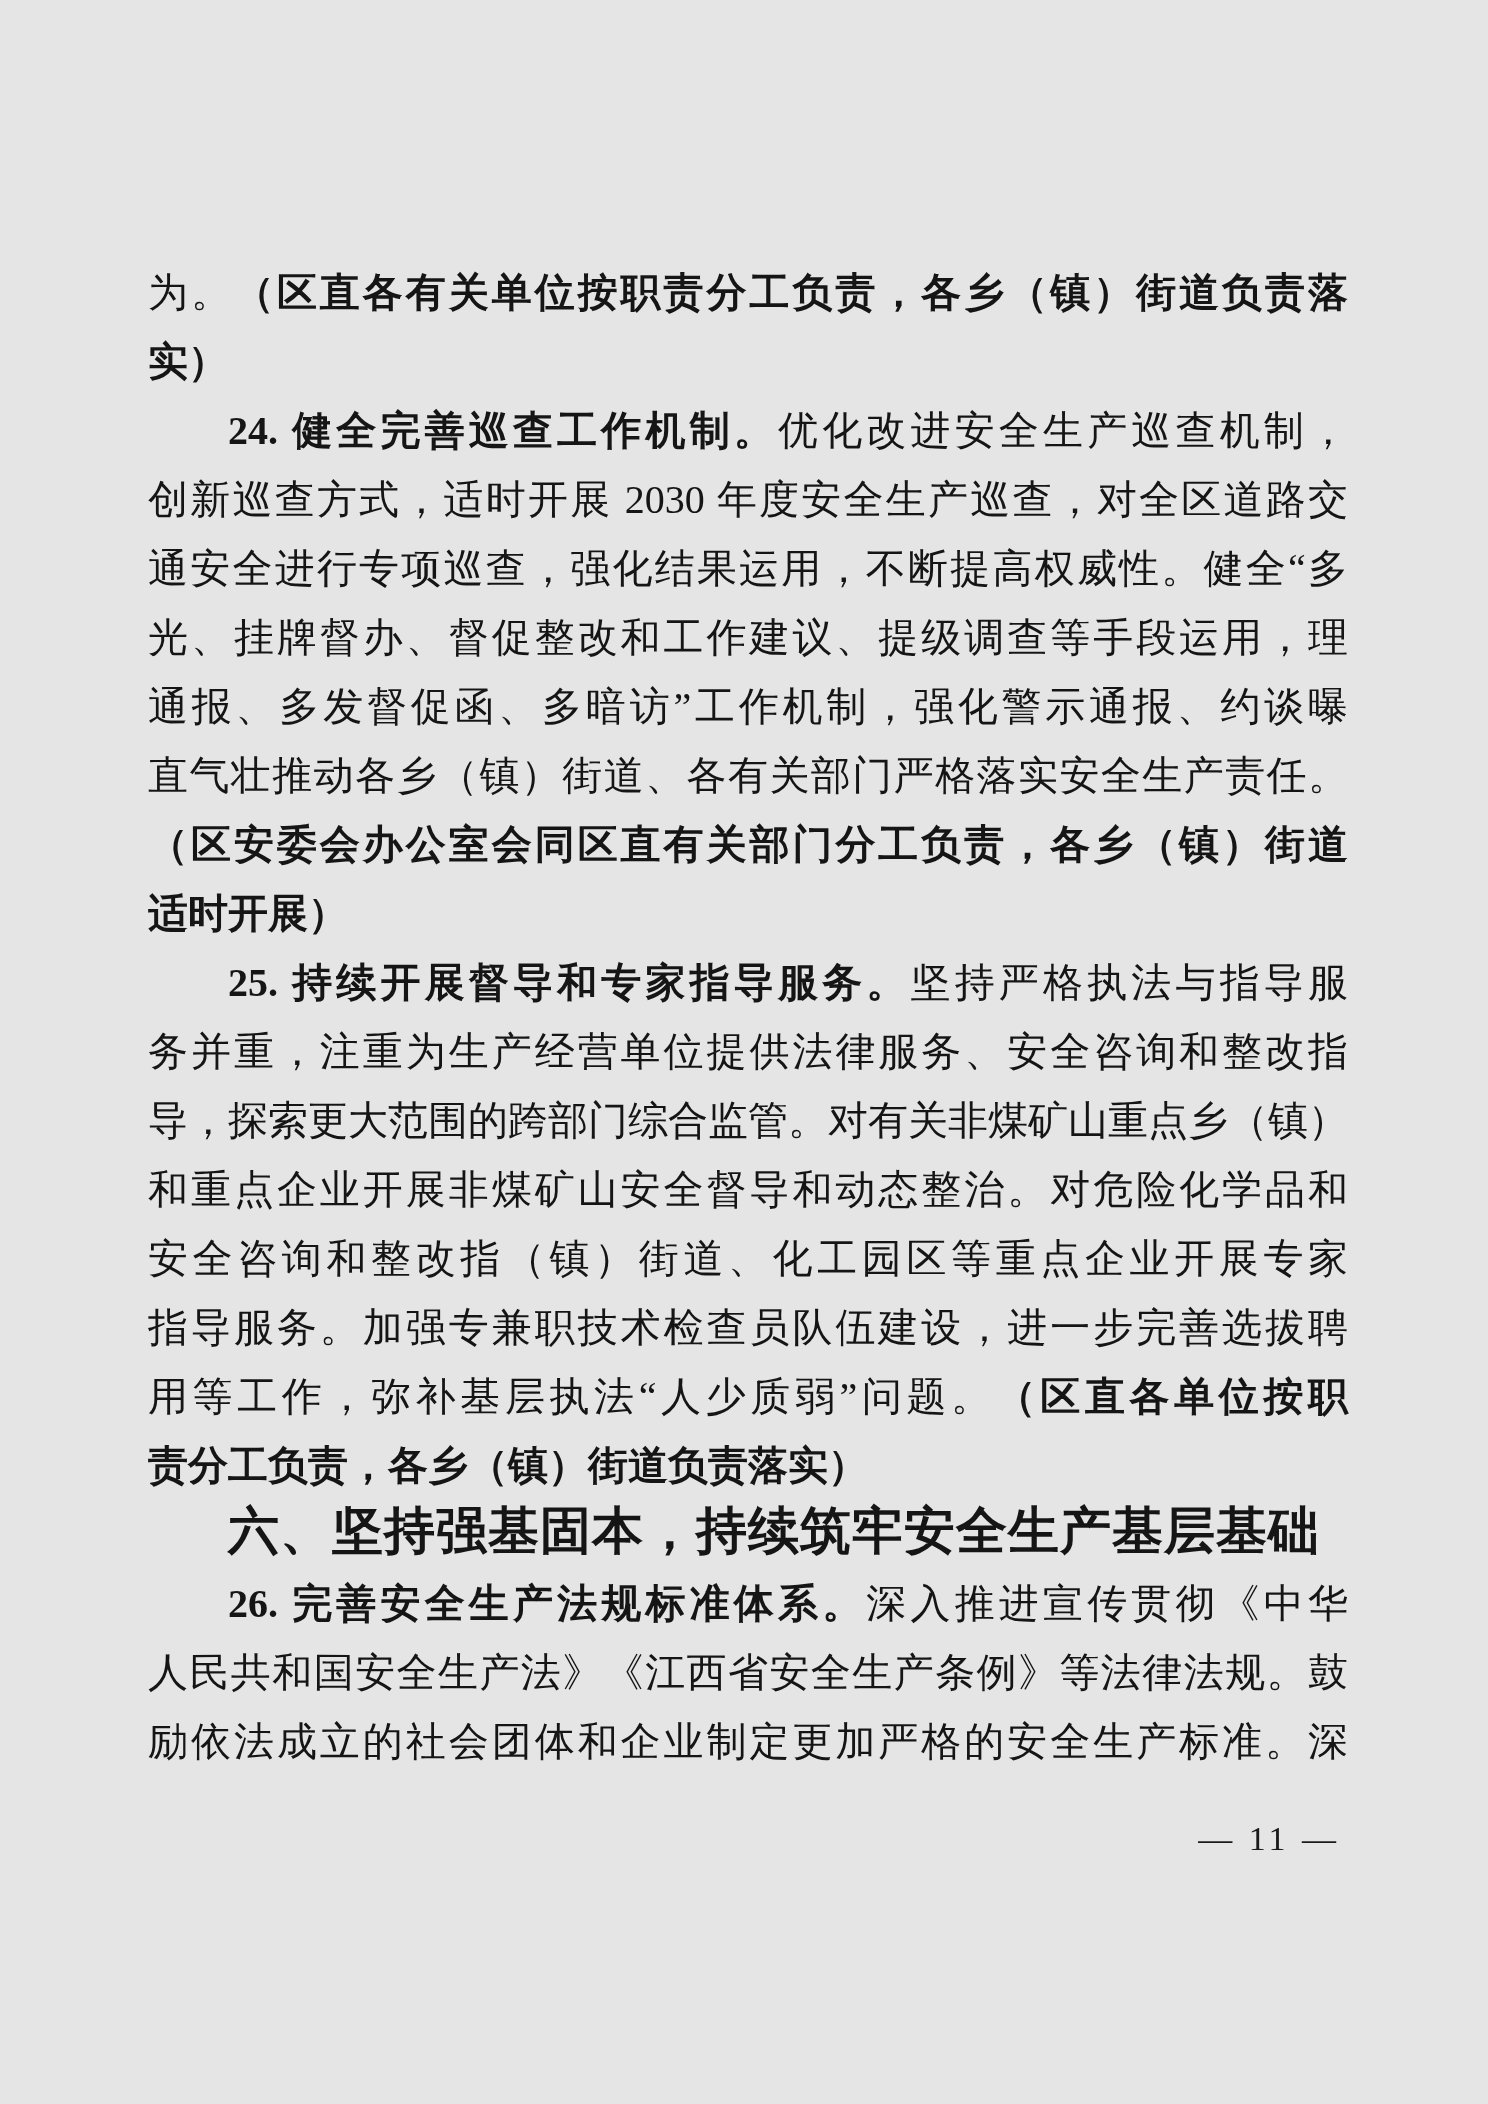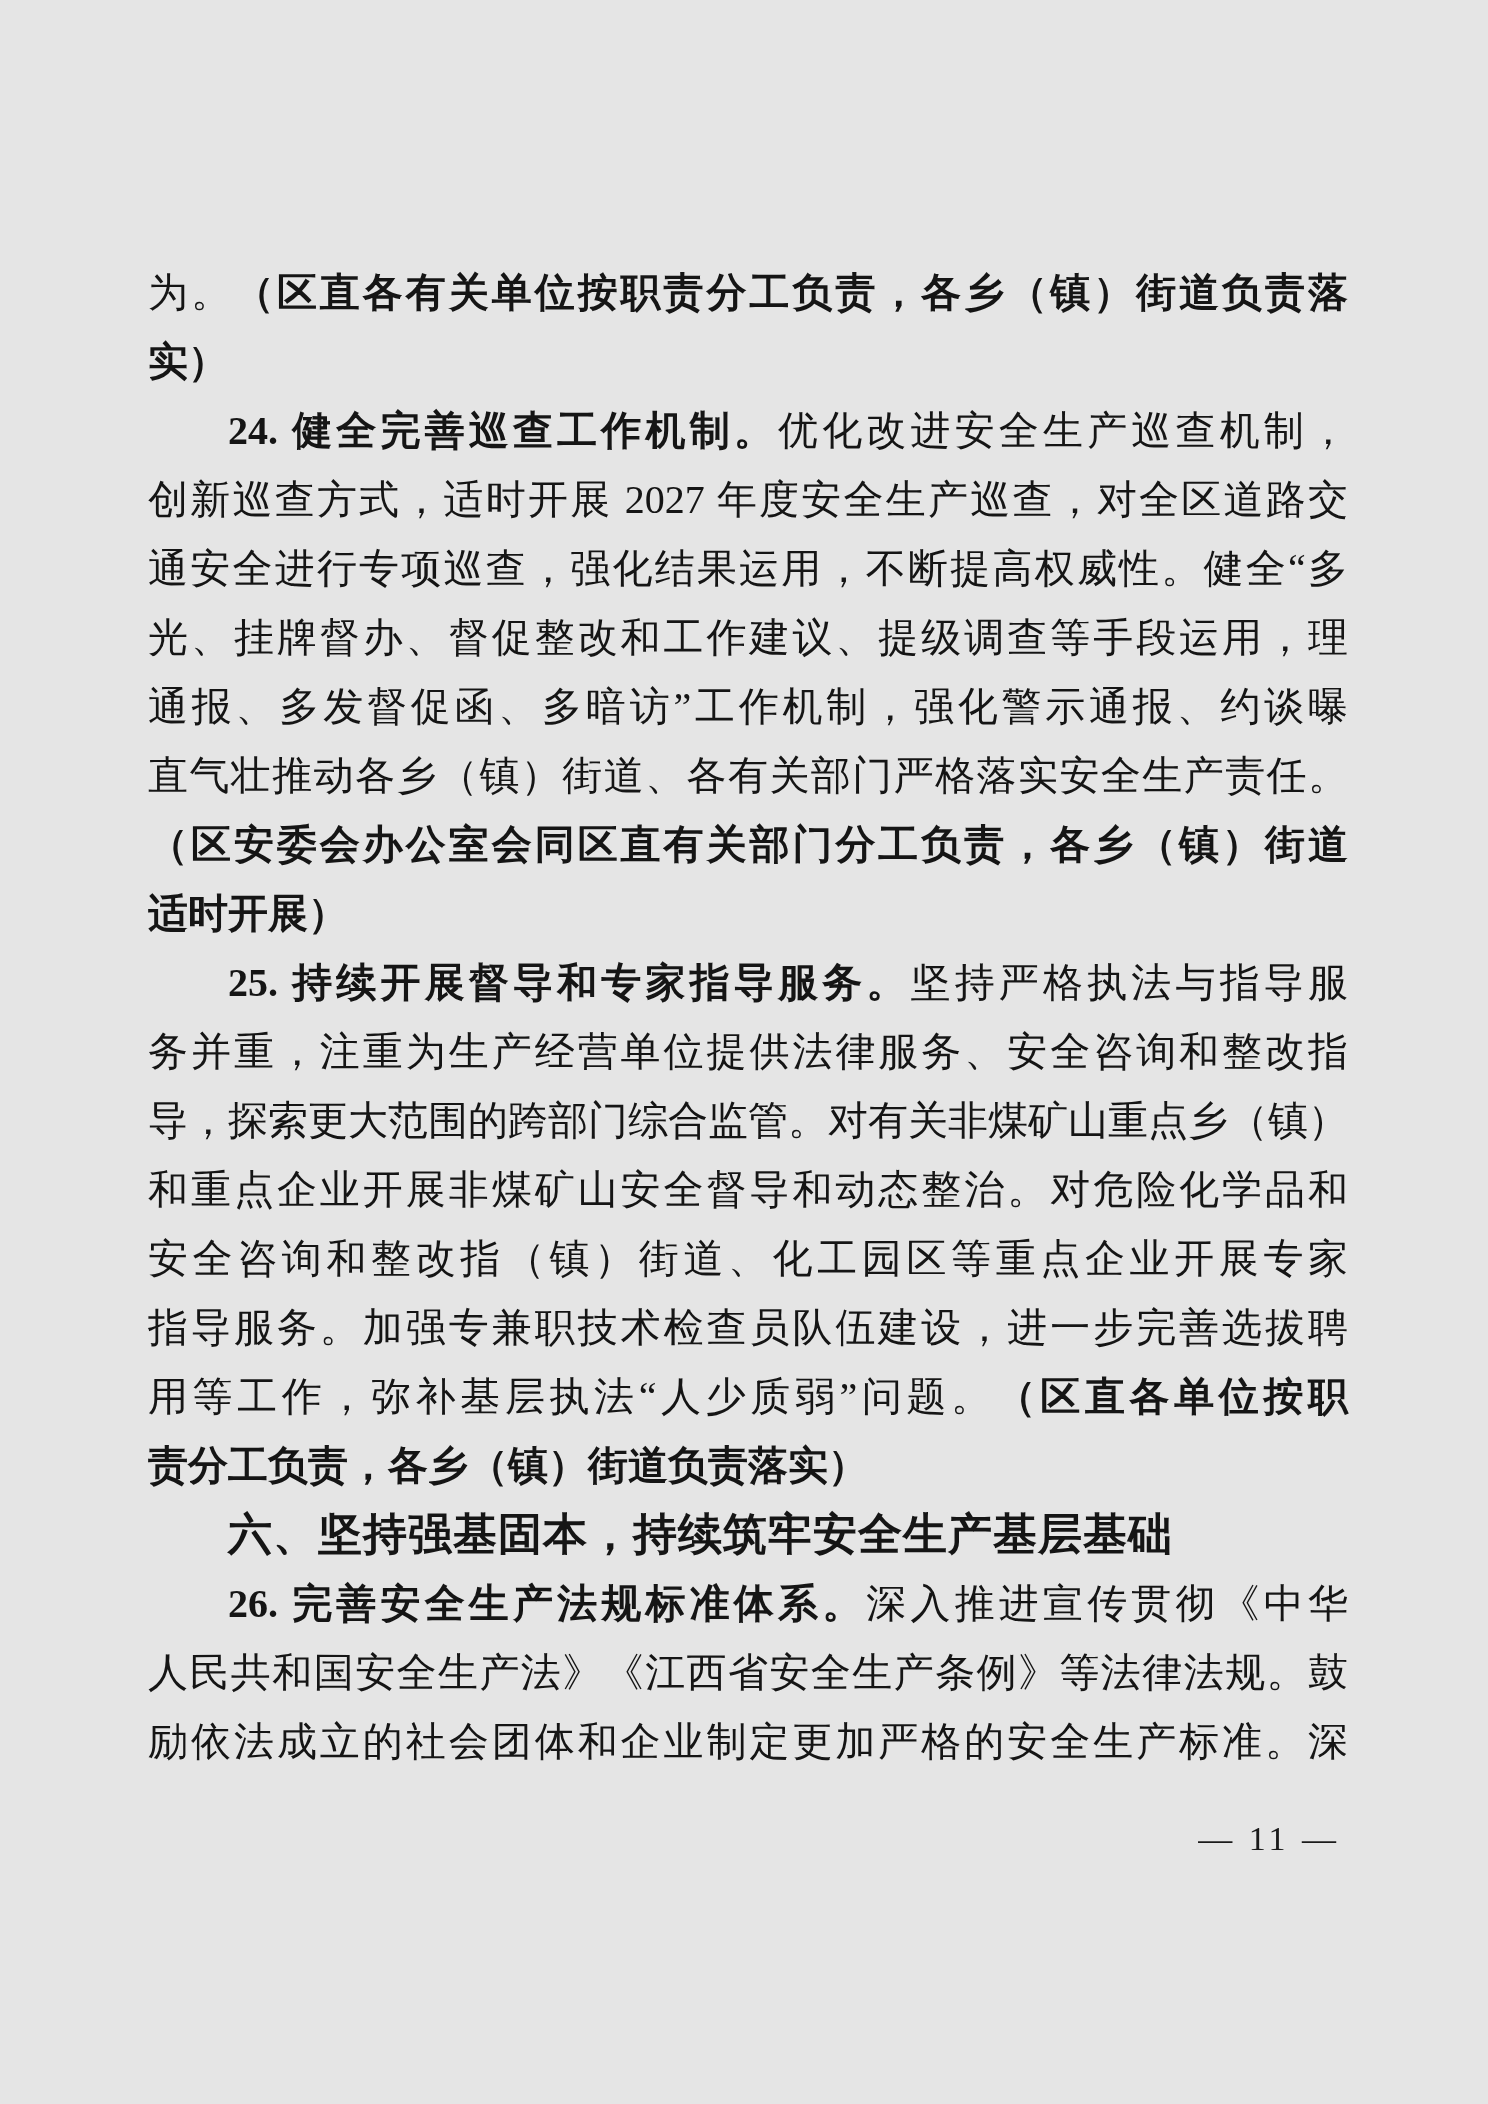--- a/index.html
+++ b/index.html
@@ -39,23 +39,23 @@
   .line.indent {
     text-indent: 80px;
   }
   .line .seg {
     display: inline;
   }
   .line .seg.bold {
     font-weight: 700;
   }
   .line.heading {
-    font-family: Liberation Serif, serif;
+    font-family: Liberation Mono, monospace;
     font-weight: 700;
-    font-size: 44px;
+    font-size: 51px;
     letter-spacing: 1px;
     text-align: center;
   }
   .page-number {
     position: absolute;
     top: 1820px;
     right: 148px;
     font-size: 34px;
     letter-spacing: 4px;
     color: #1a1a1a;
@@ -63,21 +63,21 @@
   }
 </style>
 </head>
 <body>
 
 <div class="page">
   <div class="text-block">
       <div class="line"><span class="seg">为。</span><span class="seg bold">（区直各有关单位按职责分工负责，各乡（镇）街道负责落</span></div>
       <div class="line align-left"><span class="seg bold">实）</span></div>
       <div class="line indent"><span class="seg bold">24. 健全完善巡查工作机制。</span><span class="seg">优化改进安全生产巡查机制，</span></div>
-      <div class="line"><span class="seg">创新巡查方式，适时开展 2027 年度安全生产巡查，对全区道路交</span></div>
+      <div class="line"><span class="seg">创新巡查方式，适时开展 2030 年度安全生产巡查，对全区道路交</span></div>
       <div class="line"><span class="seg">通安全进行专项巡查，强化结果运用，不断提高权威性。健全“多</span></div>
       <div class="line"><span class="seg">光、挂牌督办、督促整改和工作建议、提级调查等手段运用，理</span></div>
       <div class="line"><span class="seg">通报、多发督促函、多暗访”工作机制，强化警示通报、约谈曝</span></div>
       <div class="line"><span class="seg">直气壮推动各乡（镇）街道、各有关部门严格落实安全生产责任。</span></div>
       <div class="line"><span class="seg bold">（区安委会办公室会同区直有关部门分工负责，各乡（镇）街道</span></div>
       <div class="line align-left"><span class="seg bold">适时开展）</span></div>
       <div class="line indent"><span class="seg bold">25. 持续开展督导和专家指导服务。</span><span class="seg">坚持严格执法与指导服</span></div>
       <div class="line"><span class="seg">务并重，注重为生产经营单位提供法律服务、安全咨询和整改指</span></div>
       <div class="line"><span class="seg">导，探索更大范围的跨部门综合监管。对有关非煤矿山重点乡（镇）</span></div>
       <div class="line"><span class="seg">和重点企业开展非煤矿山安全督导和动态整治。对危险化学品和</span></div>

